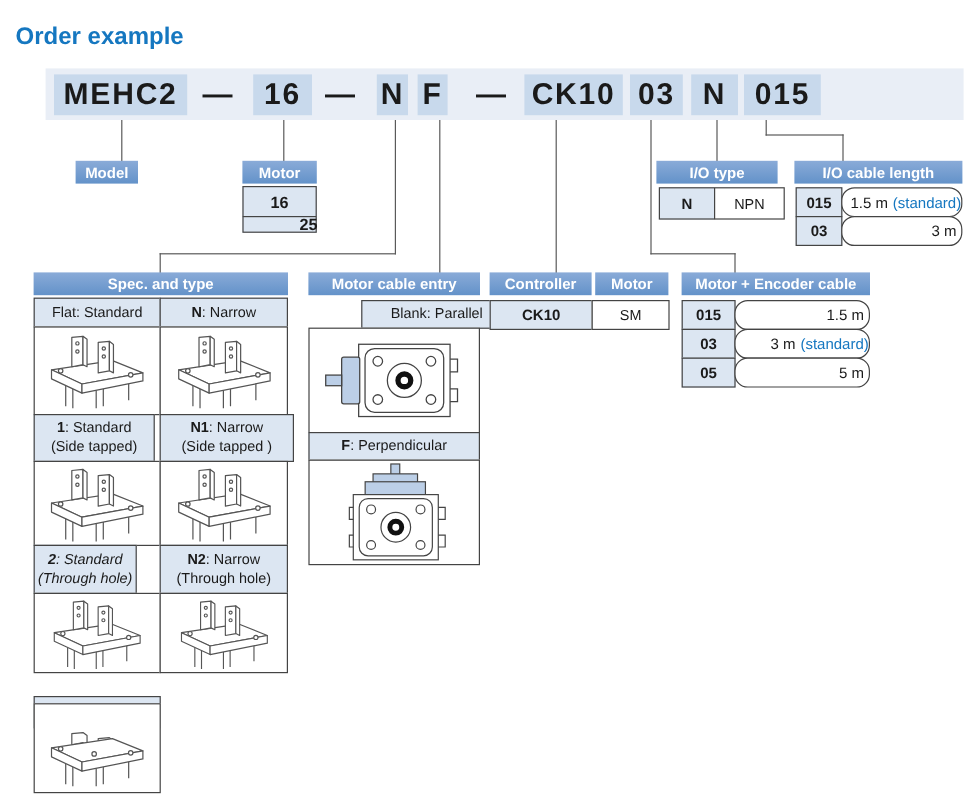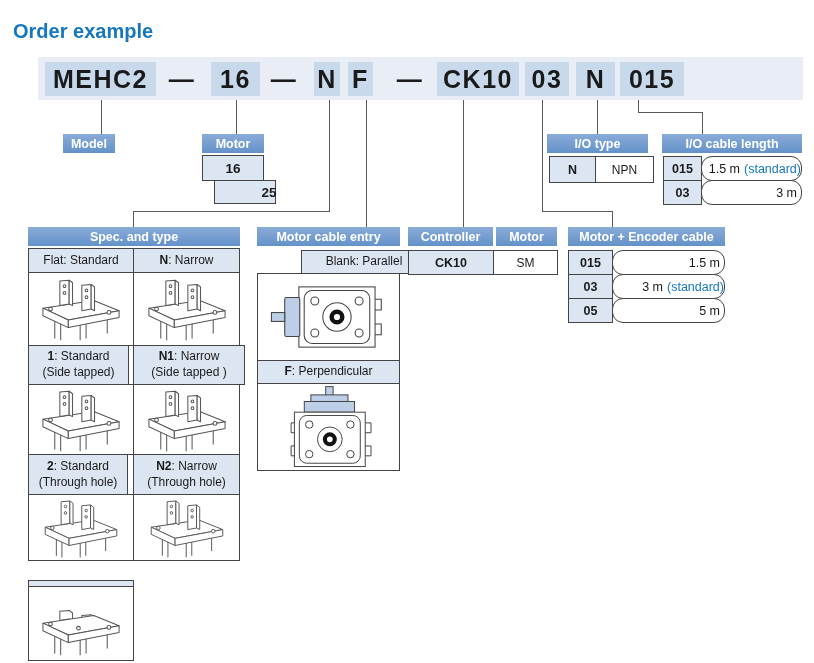--- a/index.html
+++ b/index.html
@@ -114,21 +114,21 @@
   <div class="ln" style="left:612px;top:211px;width:1px;height:17px;"></div>
   <div class="ln" style="left:597px;top:100px;width:1px;height:35px;"></div>
   <div class="ln" style="left:638px;top:100px;width:1px;height:13px;"></div>
   <div class="ln" style="left:638px;top:112px;width:65px;height:1px;"></div>
   <div class="ln" style="left:702px;top:112px;width:1px;height:23px;"></div>
 
   <div class="hdr" style="left:63px;top:134px;width:52px;height:19px;">Model</div>
 
   <div class="hdr" style="left:202px;top:134px;width:62px;height:19px;">Motor</div>
   <div class="cell key bignum" style="left:202px;top:155px;width:62px;height:26px;">16</div>
-  <div class="cell key bignum" style="left:214px;top:180px;width:62px;height:24px;padding-left:48px;">25</div>
+  <div class="cell key bignum" style="left:202px;top:180px;width:62px;height:14px;padding-left:48px;">25</div>
 
   <div class="hdr" style="left:547px;top:134px;width:101px;height:19px;">I/O type</div>
   <div class="cell key" style="left:549px;top:156px;width:47px;height:27px;">N</div>
   <div class="cell" style="left:595px;top:156px;width:59px;height:27px;">NPN</div>
 
   <div class="hdr" style="left:662px;top:134px;width:140px;height:19px;">I/O cable length</div>
   <div class="cell key" style="left:663px;top:156px;width:39px;height:25px;">015</div>
   <div class="cell valcell" style="left:701px;top:156px;width:101px;height:25px;">
     <span>1.5 m</span>
     <span class="note">(standard)</span>
@@ -170,21 +170,21 @@
     <svg width="96" height="66" viewBox="0 0 110 78">
         <use href="#g-gripper"></use>
       </svg>
   </div>
   <div class="cell imgcell" style="left:133px;top:384px;width:107px;height:71px;">
     <svg width="96" height="66" viewBox="0 0 110 78">
         <use href="#g-gripper"></use>
       </svg>
   </div>
 
-  <div class="cell lblcell" style="left:28px;top:454px;width:100px;height:41px;">
+  <div class="cell lblcell" style="left:28px;top:454px;width:86px;height:41px;font-style:italic;">
     <div><b>2</b><span>: Standard</span></div>
     <div>(Through hole)</div>
   </div>
   <div class="cell lblcell" style="left:133px;top:454px;width:107px;height:41px;">
     <div><b>N2</b><span>: Narrow</span></div>
     <div>(Through hole)</div>
   </div>
   <div class="cell imgcell" style="left:28px;top:494px;width:106px;height:67px;">
     <svg width="92" height="62" viewBox="0 0 110 78">
         <use href="#g-gripper"></use>

